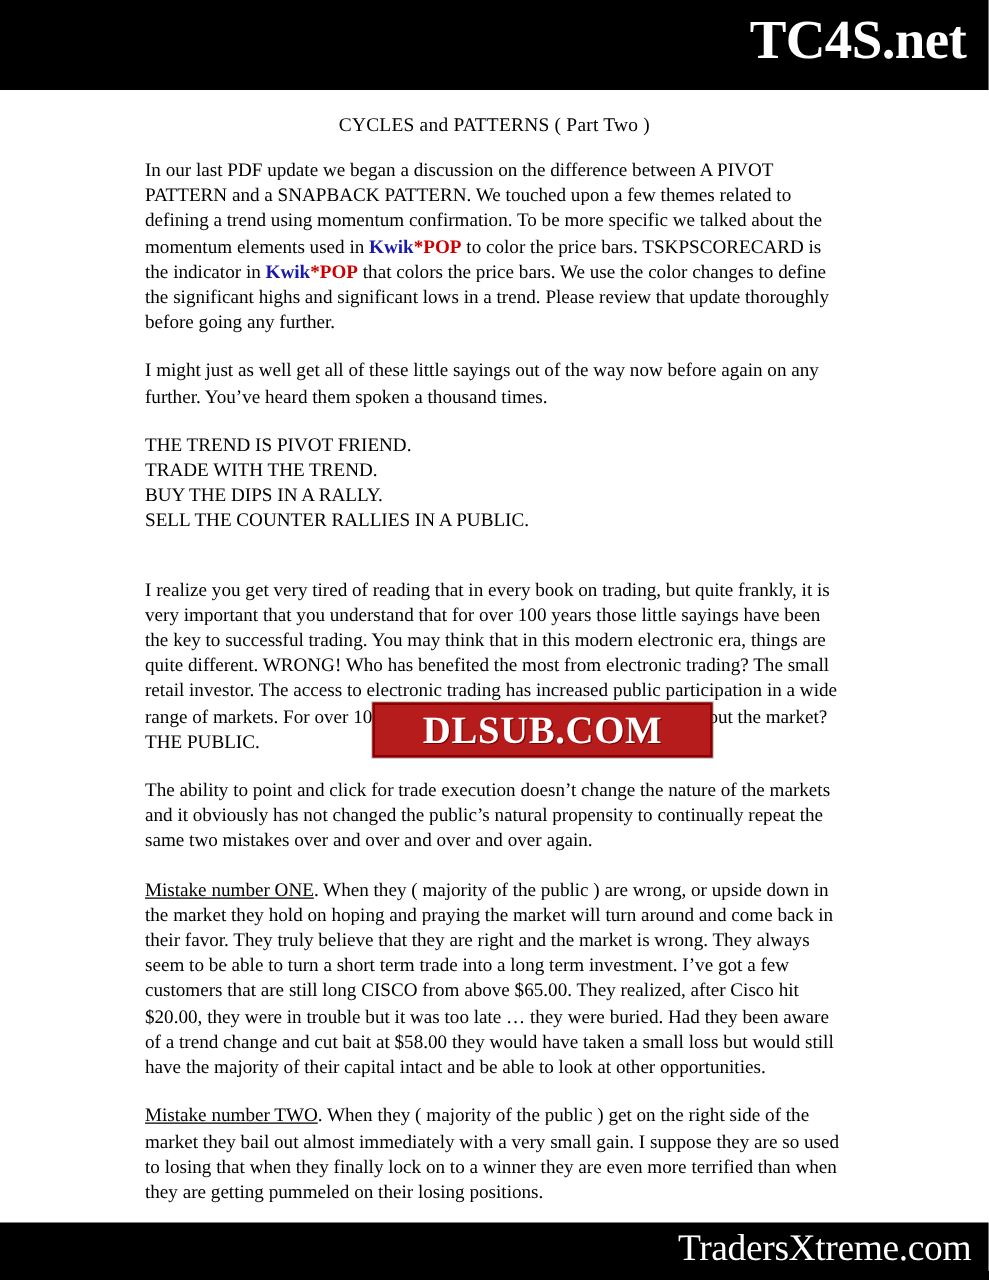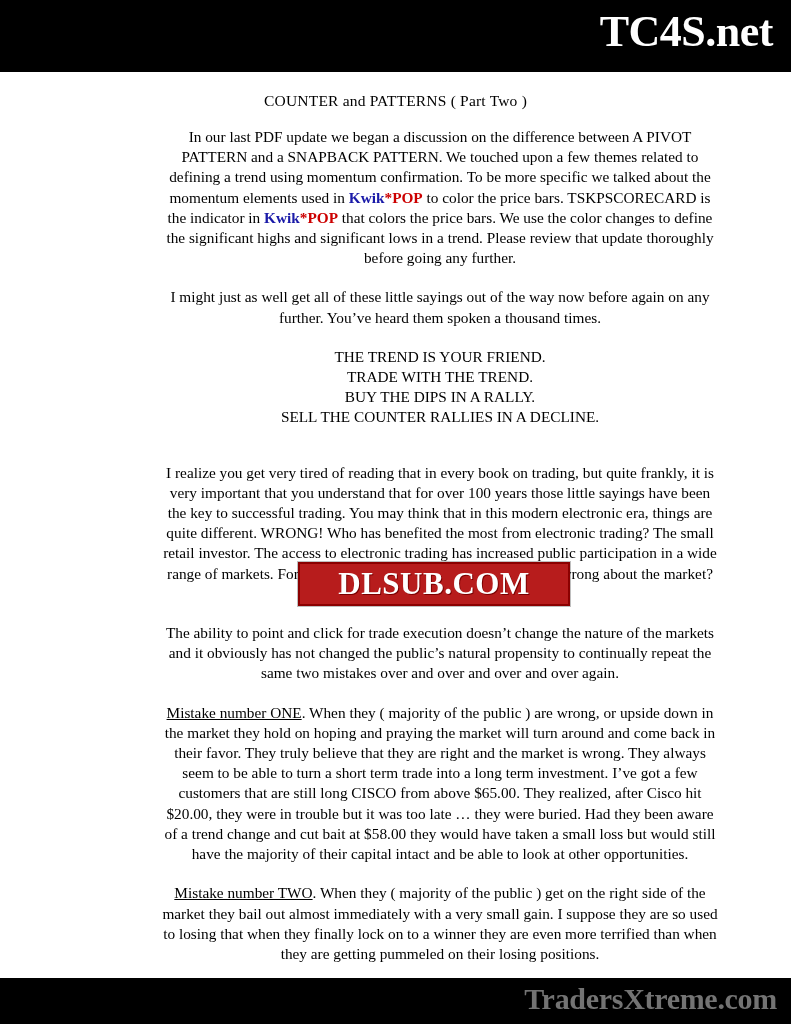--- a/index.html
+++ b/index.html
@@ -43,23 +43,23 @@
     left: 0;
     width: 791px;
     height: 46px;
     background: #000000;
   }
   .bottom-banner-logo {
     position: absolute;
     right: 14px;
     top: 4px;
     font-family: "Liberation Serif", serif;
-    font-weight: bold;
+    font-weight: normal;
     font-size: 30px;
-    color: #737373;
+    color: #ffffff;
     letter-spacing: -0.3px;
   }
 
   
   .page {
     position: absolute;
     top: 72px;
     left: 0;
     width: 791px;
     height: 906px;
@@ -76,22 +76,21 @@
     letter-spacing: 0.2px;
   }
 
   .content {
     position: absolute;
     top: 55px;
     left: 116px;
     width: 560px;
     font-size: 15.3px;
     line-height: 20.2px;
-    text-align: center;
-    margin-left: 44px;
+    text-align: left;
   }
 
   .content p {
     margin: 0 0 19px 0;
   }
   .content p.slogans {
     margin: 0 0 19px 0;
     line-height: 20.2px;
   }
 
@@ -139,35 +138,35 @@
 </style>
 </head>
 <body>
 
 <div class="top-banner">
   <div class="top-banner-logo">TC4S.net</div>
 </div>
 
 <div class="page">
 
-  <div class="doc-title">COUNTER and PATTERNS ( Part Two )</div>
+  <div class="doc-title">CYCLES and PATTERNS ( Part Two )</div>
 
   <div class="content">
 
     <p>
       <span>In our last PDF update we began a discussion on the difference between A PIVOT PATTERN and a SNAPBACK PATTERN. We touched upon a few themes related to defining a trend using momentum confirmation. To be more specific we talked about the momentum elements used in </span><span class="kwik">Kwik</span><span class="star">*</span><span class="pop">POP</span><span> to color the price bars. TSKPSCORECARD is the indicator in </span><span class="kwik">Kwik</span><span class="star">*</span><span class="pop">POP</span><span> that colors the price bars. We use the color changes to define the significant highs and significant lows in a trend. Please review that update thoroughly before going any further.</span>
     </p>
 
     <p>I might just as well get all of these little sayings out of the way now before again on any further. You’ve heard them spoken a thousand times.</p>
 
     <p class="slogans">
-      <span>THE TREND IS YOUR FRIEND.</span><br>
+      <span>THE TREND IS PIVOT FRIEND.</span><br>
       <span>TRADE WITH THE TREND.</span><br>
       <span>BUY THE DIPS IN A RALLY.</span><br>
-      <span>SELL THE COUNTER RALLIES IN A DECLINE.</span>
+      <span>SELL THE COUNTER RALLIES IN A PUBLIC.</span>
     </p>
 
     <div class="spacer-lg"></div>
 
     <p> I realize you get very tired of reading that in every book on trading, but quite frankly, it is very important that you understand that for over 100 years those little sayings have been the key to successful trading. You may think that in this modern electronic era, things are quite different. WRONG! Who has benefited the most from electronic trading? The small retail investor. The access to electronic trading has increased public participation in a wide range of markets. For over 100 years who has been consistently wrong about the market? THE PUBLIC.</p>
 
     <p>The ability to point and click for trade execution doesn’t change the nature of the markets and it obviously has not changed the public’s natural propensity to continually repeat the same two mistakes over and over and over and over again.</p>
 
     <p>
       <span class="uline">Mistake number ONE</span><span>. When they ( majority of the public ) are wrong, or upside down in the market they hold on hoping and praying the market will turn around and come back in their favor. They truly believe that they are right and the market is wrong. They always seem to be able to turn a short term trade into a long term investment. I’ve got a few customers that are still long CISCO from above $65.00. They realized, after Cisco hit $20.00, they were in trouble but it was too late … they were buried. Had they been aware of a trend change and cut bait at $58.00 they would have taken a small loss but would still have the majority of their capital intact and be able to look at other opportunities.</span>

